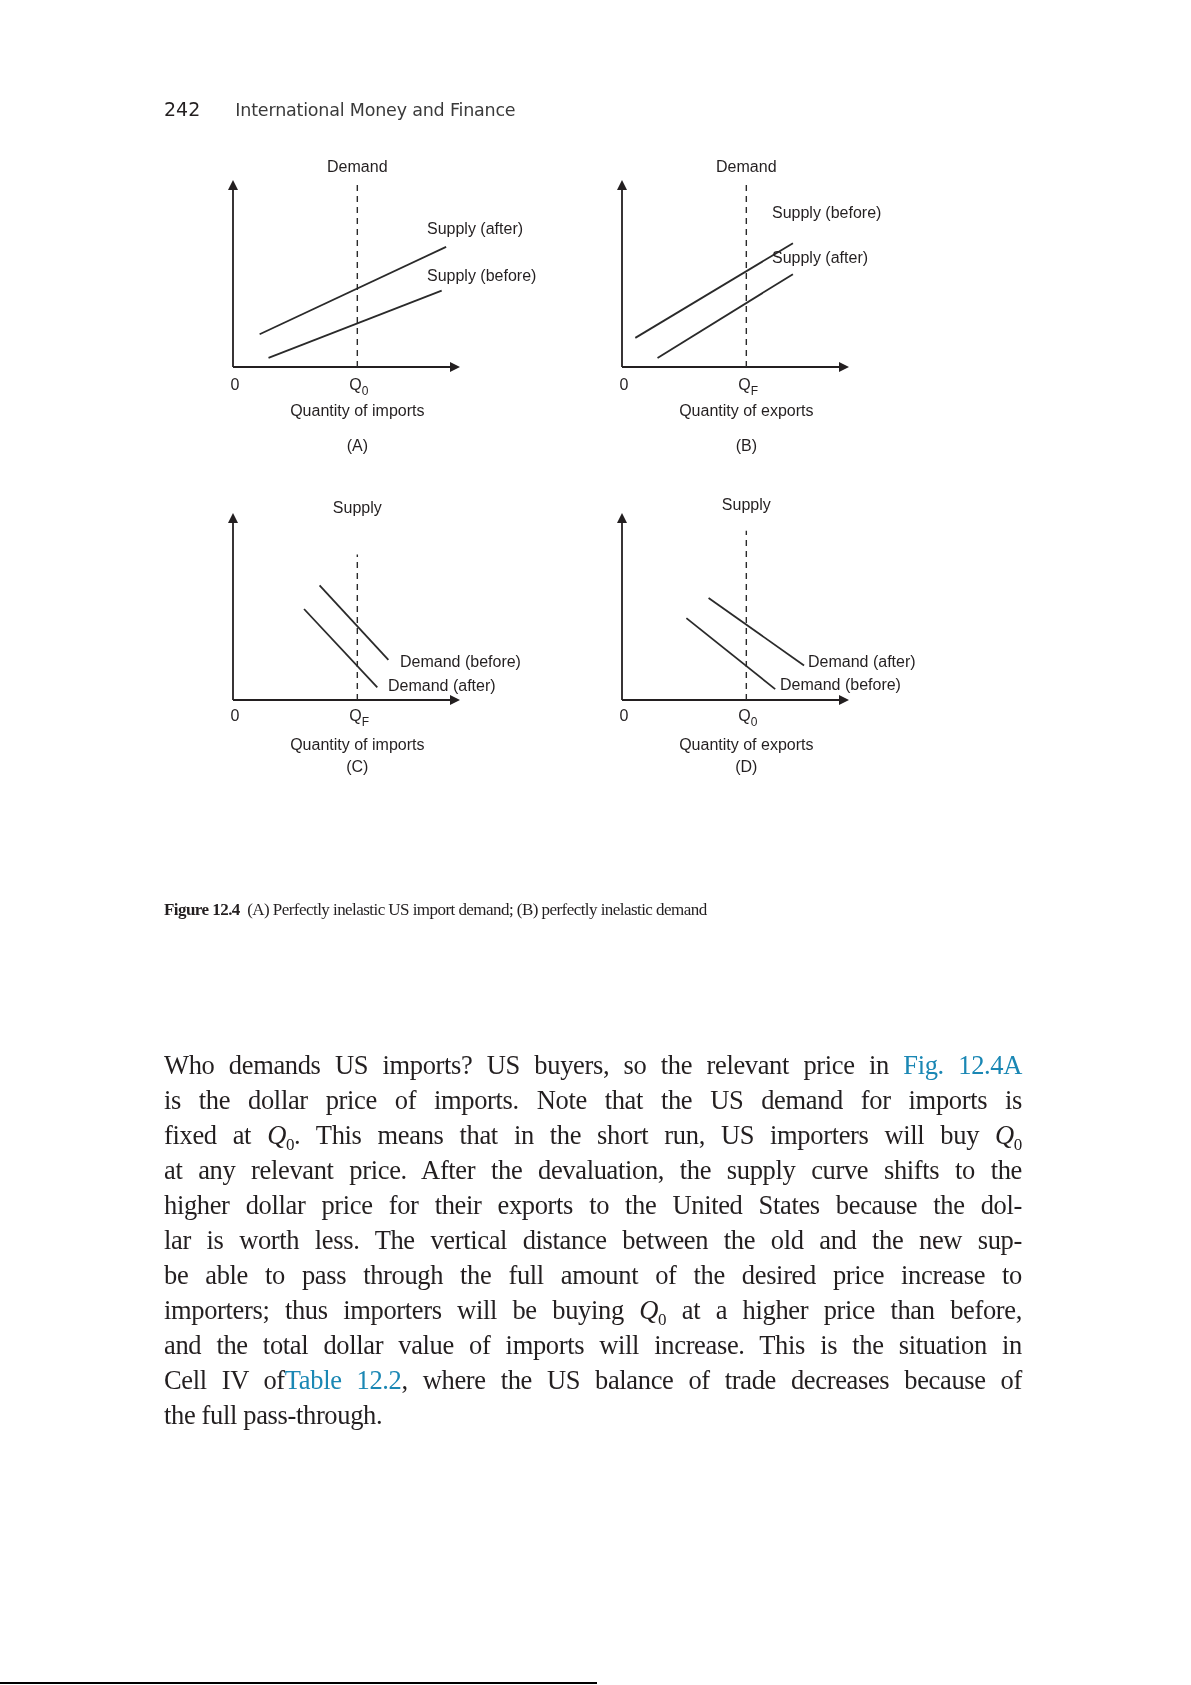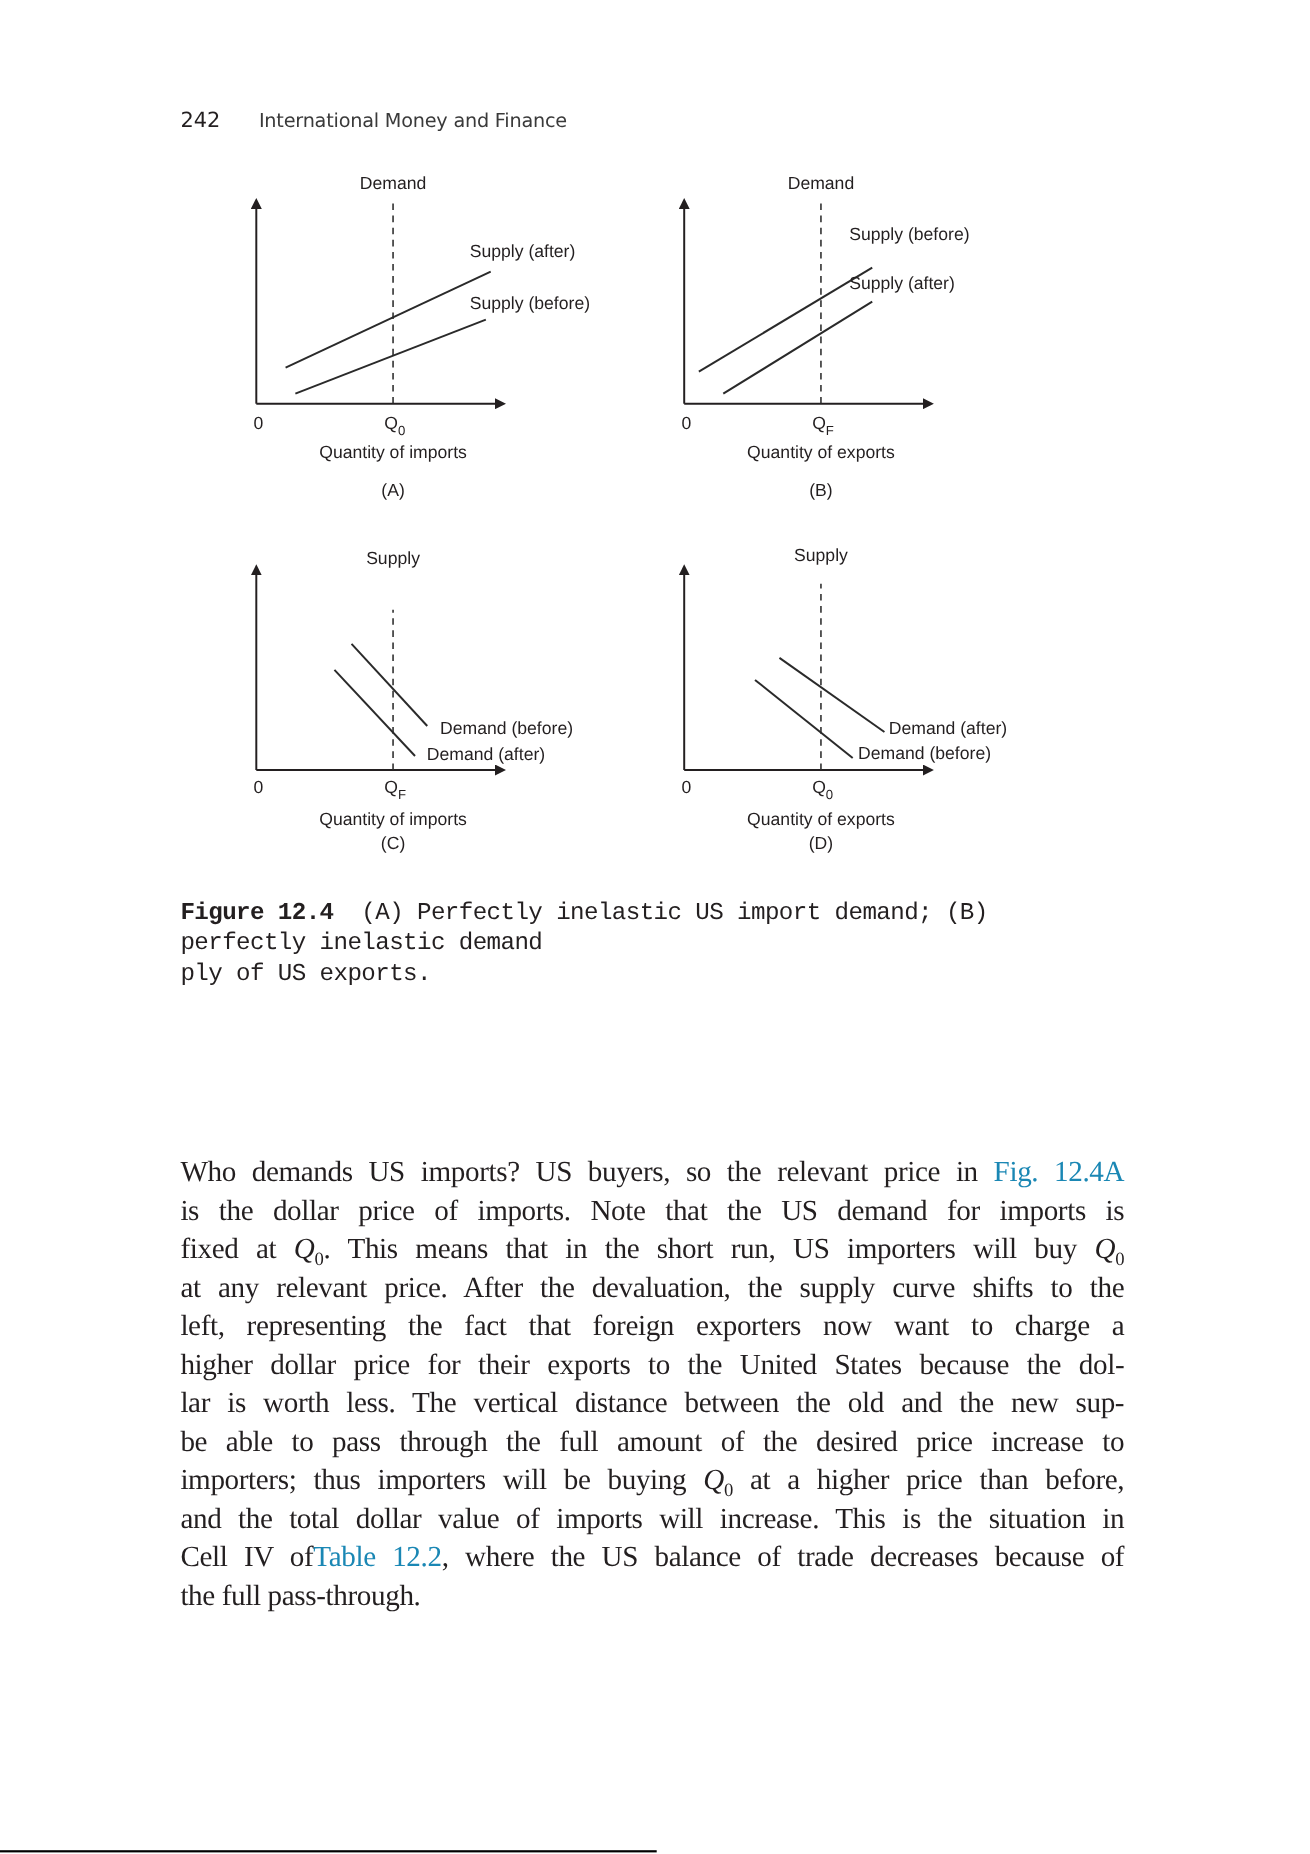--- a/index.html
+++ b/index.html
@@ -2,21 +2,21 @@
 <html><head>
 <meta charset="utf-8">
 <style>
   html, body { margin: 0; padding: 0; background: #ffffff; }
   body { width: 1191px; height: 1685px; position: relative; overflow: hidden; }
   .running-head { position: absolute; top: 76px; left: 164px; font-family: "DejaVu Sans", sans-serif; color: #231f20; margin-top: 22px; }
   .running-head .pnum { font-size: 19px; font-weight: normal; }
   .running-head .ptitle { font-size: 17.5px; color: #3a3a3a; margin-left: 30px; letter-spacing: -0.2px; }
   svg#figure { position: absolute; left: 0; top: 0; width: 1191px; height: 830px; }
   svg text { font-family: "Liberation Sans", sans-serif; fill: #231f20; }
-  .caption { position: absolute; top: 816px; left: 164px; width: 860px; font-family: Liberation Mono, monospace; font-size: 22px; line-height: 28px; color: #231f20; letter-spacing: -0.55px; }
+  .caption { position: absolute; top: 896px; left: 164px; width: 860px; font-family: Liberation Serif, serif; font-size: 17px; line-height: 28px; color: #231f20; letter-spacing: -0.55px; }
   .caption .fig-label { font-weight: bold; }
   .body-text { position: absolute; top: 1048px; left: 164px; width: 858px; font-family: "Liberation Serif", serif; font-size: 26.5px; line-height: 35px; color: #231f20; text-align: justify; letter-spacing: -0.35px; }
   .body-text .line { display: block; text-align: justify; text-align-last: justify; height: 35px; white-space: nowrap; }
   .body-text .line.last { text-align-last: left; }
   .link { color: #1a87b4; }
   .footer-rule { position: absolute; top: 1682px; left: 0; width: 597px; height: 2px; background: #000; }
 </style>
 </head>
 <body>
 
@@ -86,29 +86,27 @@
         <text x="624" y="721" font-size="16" text-anchor="middle">0</text>
         <text x="738.32" y="721" font-size="16"><tspan>Q</tspan><tspan dy="5" font-size="12">0</tspan></text>
         <text x="746.32" y="750" font-size="16" text-anchor="middle">Quantity of exports</text>
         <text x="746.32" y="772" font-size="16" text-anchor="middle">(D)</text>
       </g>
     </g>
 </svg>
 
 <div class="caption">
   <div><span class="fig-label">Figure 12.4</span>&nbsp; <span>(A) Perfectly inelastic US import demand; (B) perfectly inelastic demand</span></div>
-  <div>ply of US exports.</div>
 </div>
 
 <div class="body-text" id="body-text">
     <span class="line"><span>Who demands US imports? US buyers, so the relevant price in </span><a class="link">Fig. 12.4A</a></span>
     <span class="line"><span>is the dollar price of imports. Note that the US demand for imports is</span></span>
     <span class="line"><span>fixed at </span><span><i>Q</i><sub style="font-size: 17px;">0</sub></span><span>. This means that in the short run, US importers will buy </span><span><i>Q</i><sub style="font-size: 17px;">0</sub></span></span>
     <span class="line"><span>at any relevant price. After the devaluation, the supply curve shifts to the</span></span>
-    <span class="line"><span>left, representing the fact that foreign exporters now want to charge a</span></span>
     <span class="line"><span>higher dollar price for their exports to the United States because the dol-</span></span>
     <span class="line"><span>lar is worth less. The vertical distance between the old and the new sup-</span></span>
     <span class="line"><span>be able to pass through the full amount of the desired price increase to</span></span>
     <span class="line"><span>importers; thus importers will be buying </span><span><i>Q</i><sub style="font-size: 17px;">0</sub></span><span> at a higher price than before,</span></span>
     <span class="line"><span>and the total dollar value of imports will increase. This is the situation in</span></span>
     <span class="line"><span>Cell IV of</span><a class="link">Table 12.2</a><span>, where the US balance of trade decreases because of</span></span>
     <span class="line last"><span>the full pass-through.</span></span>
   </div>
 
 <div class="footer-rule"></div>

